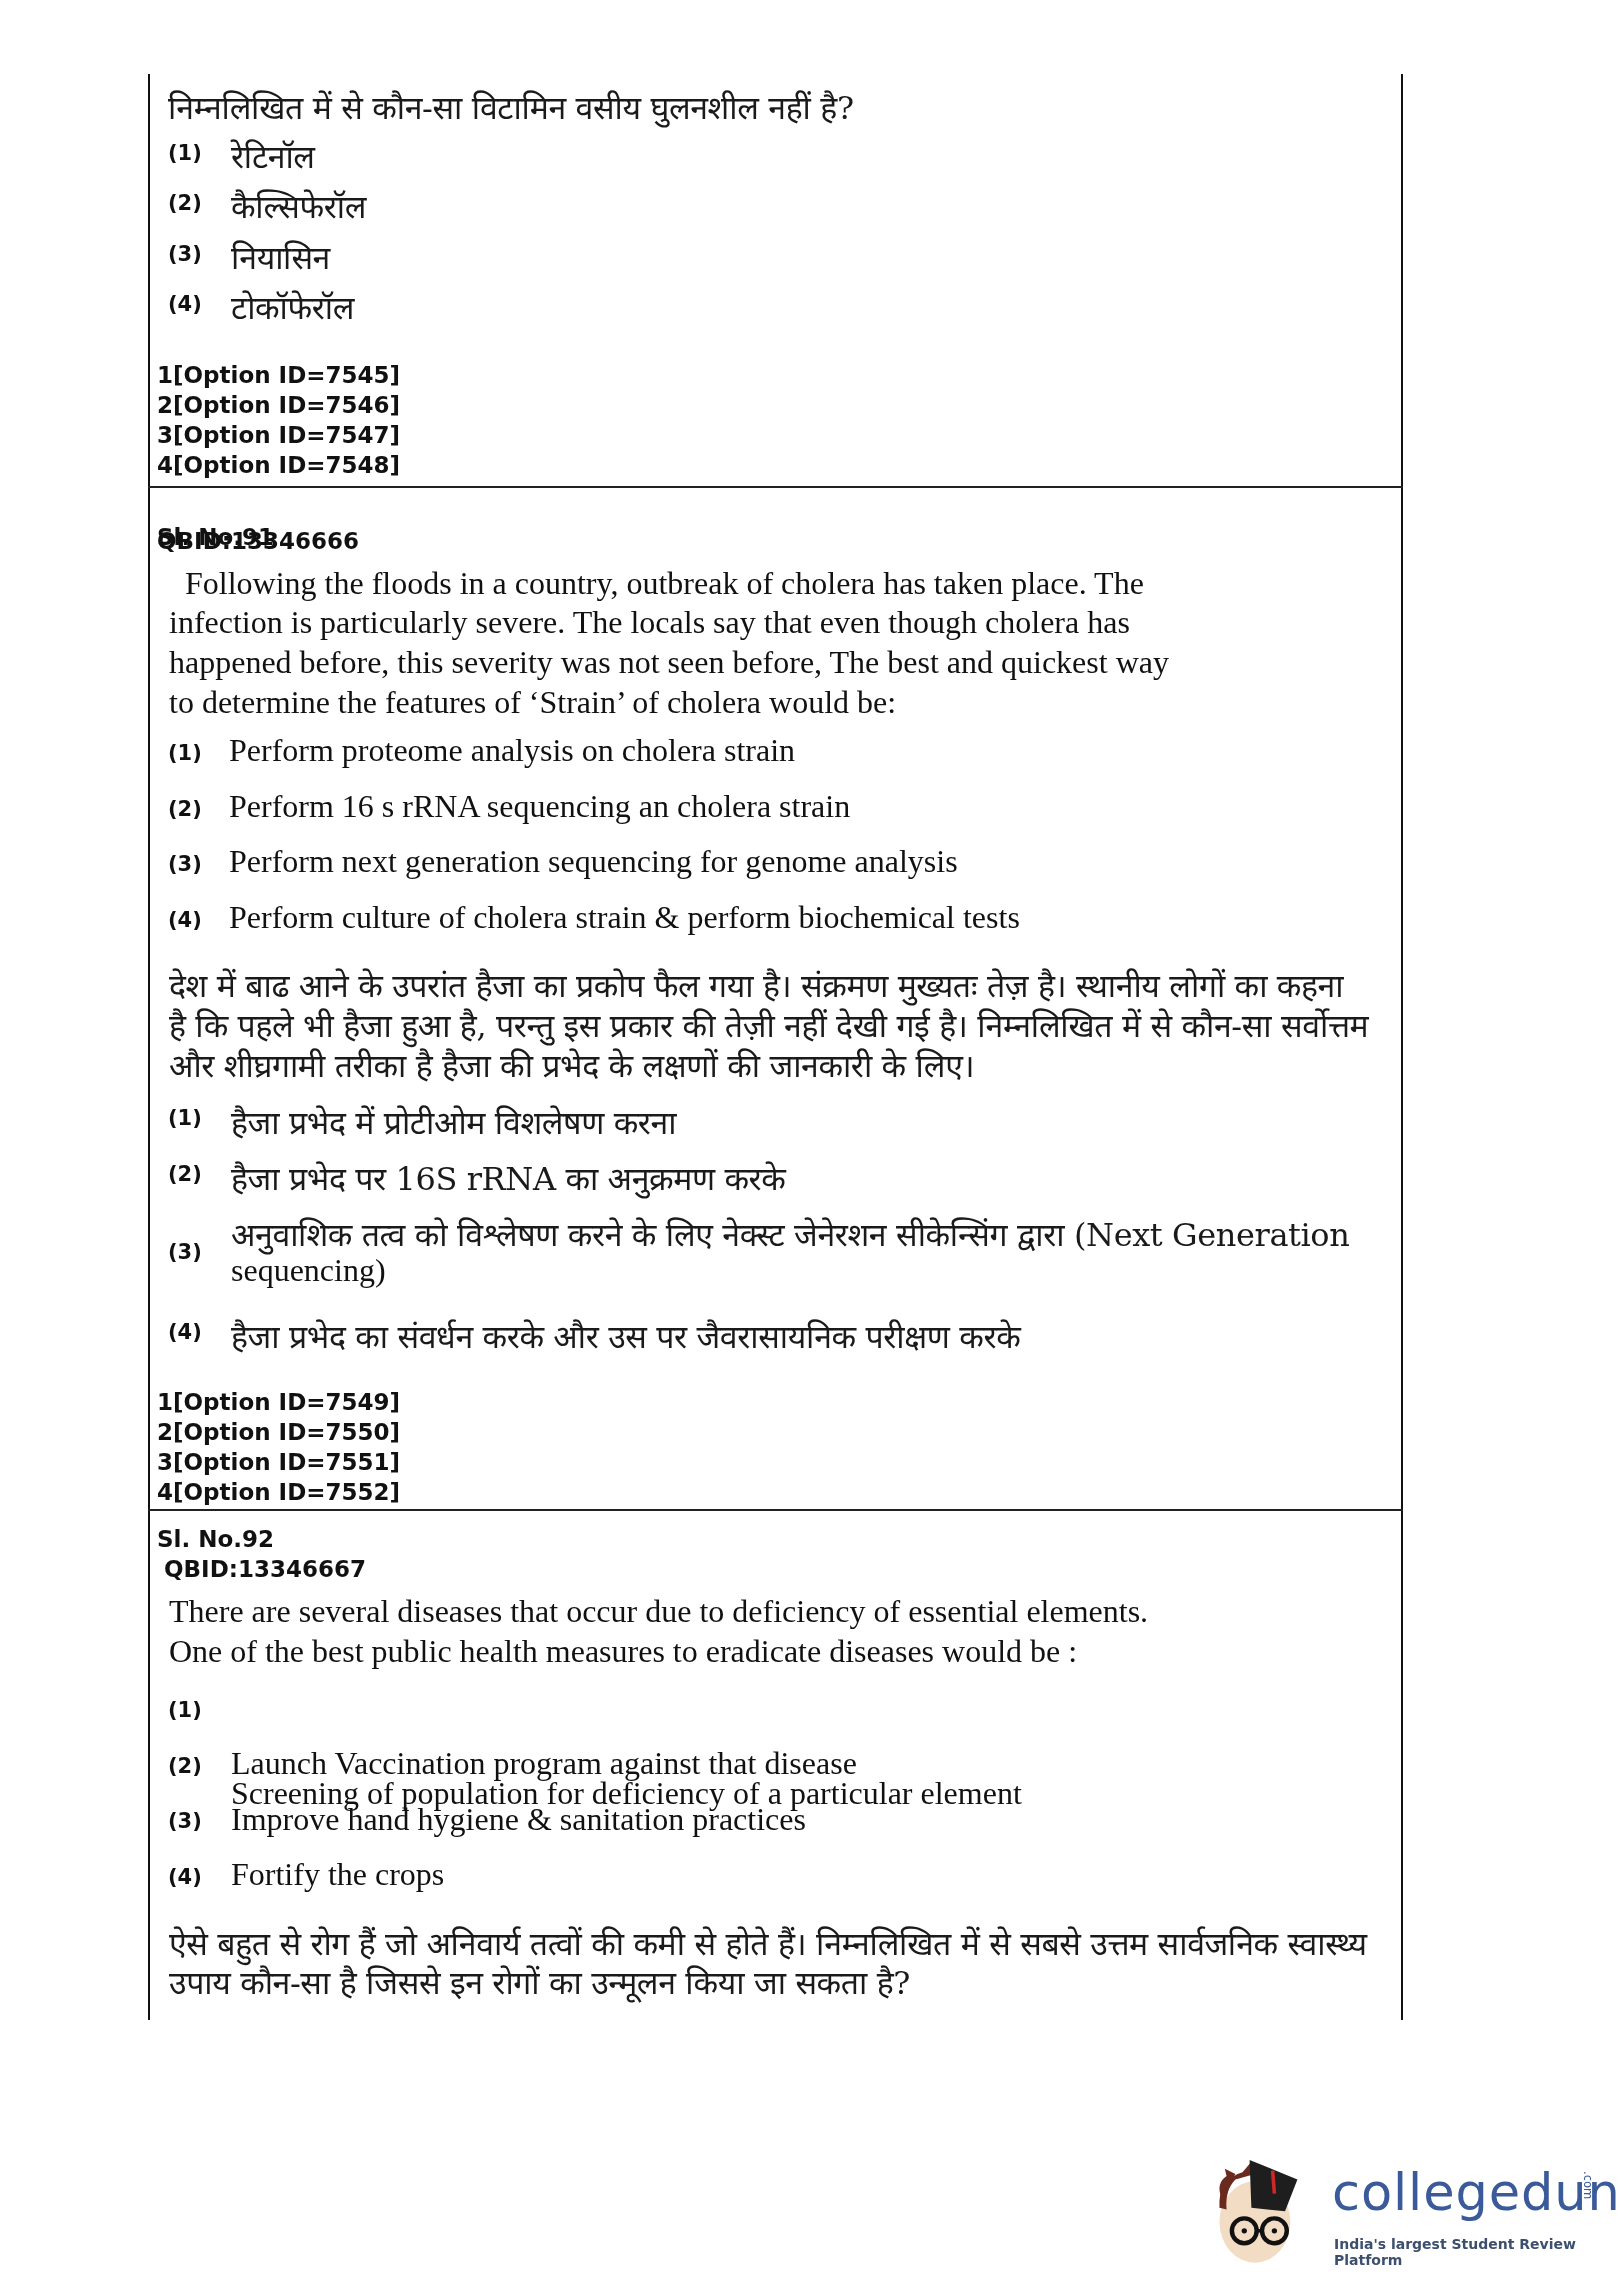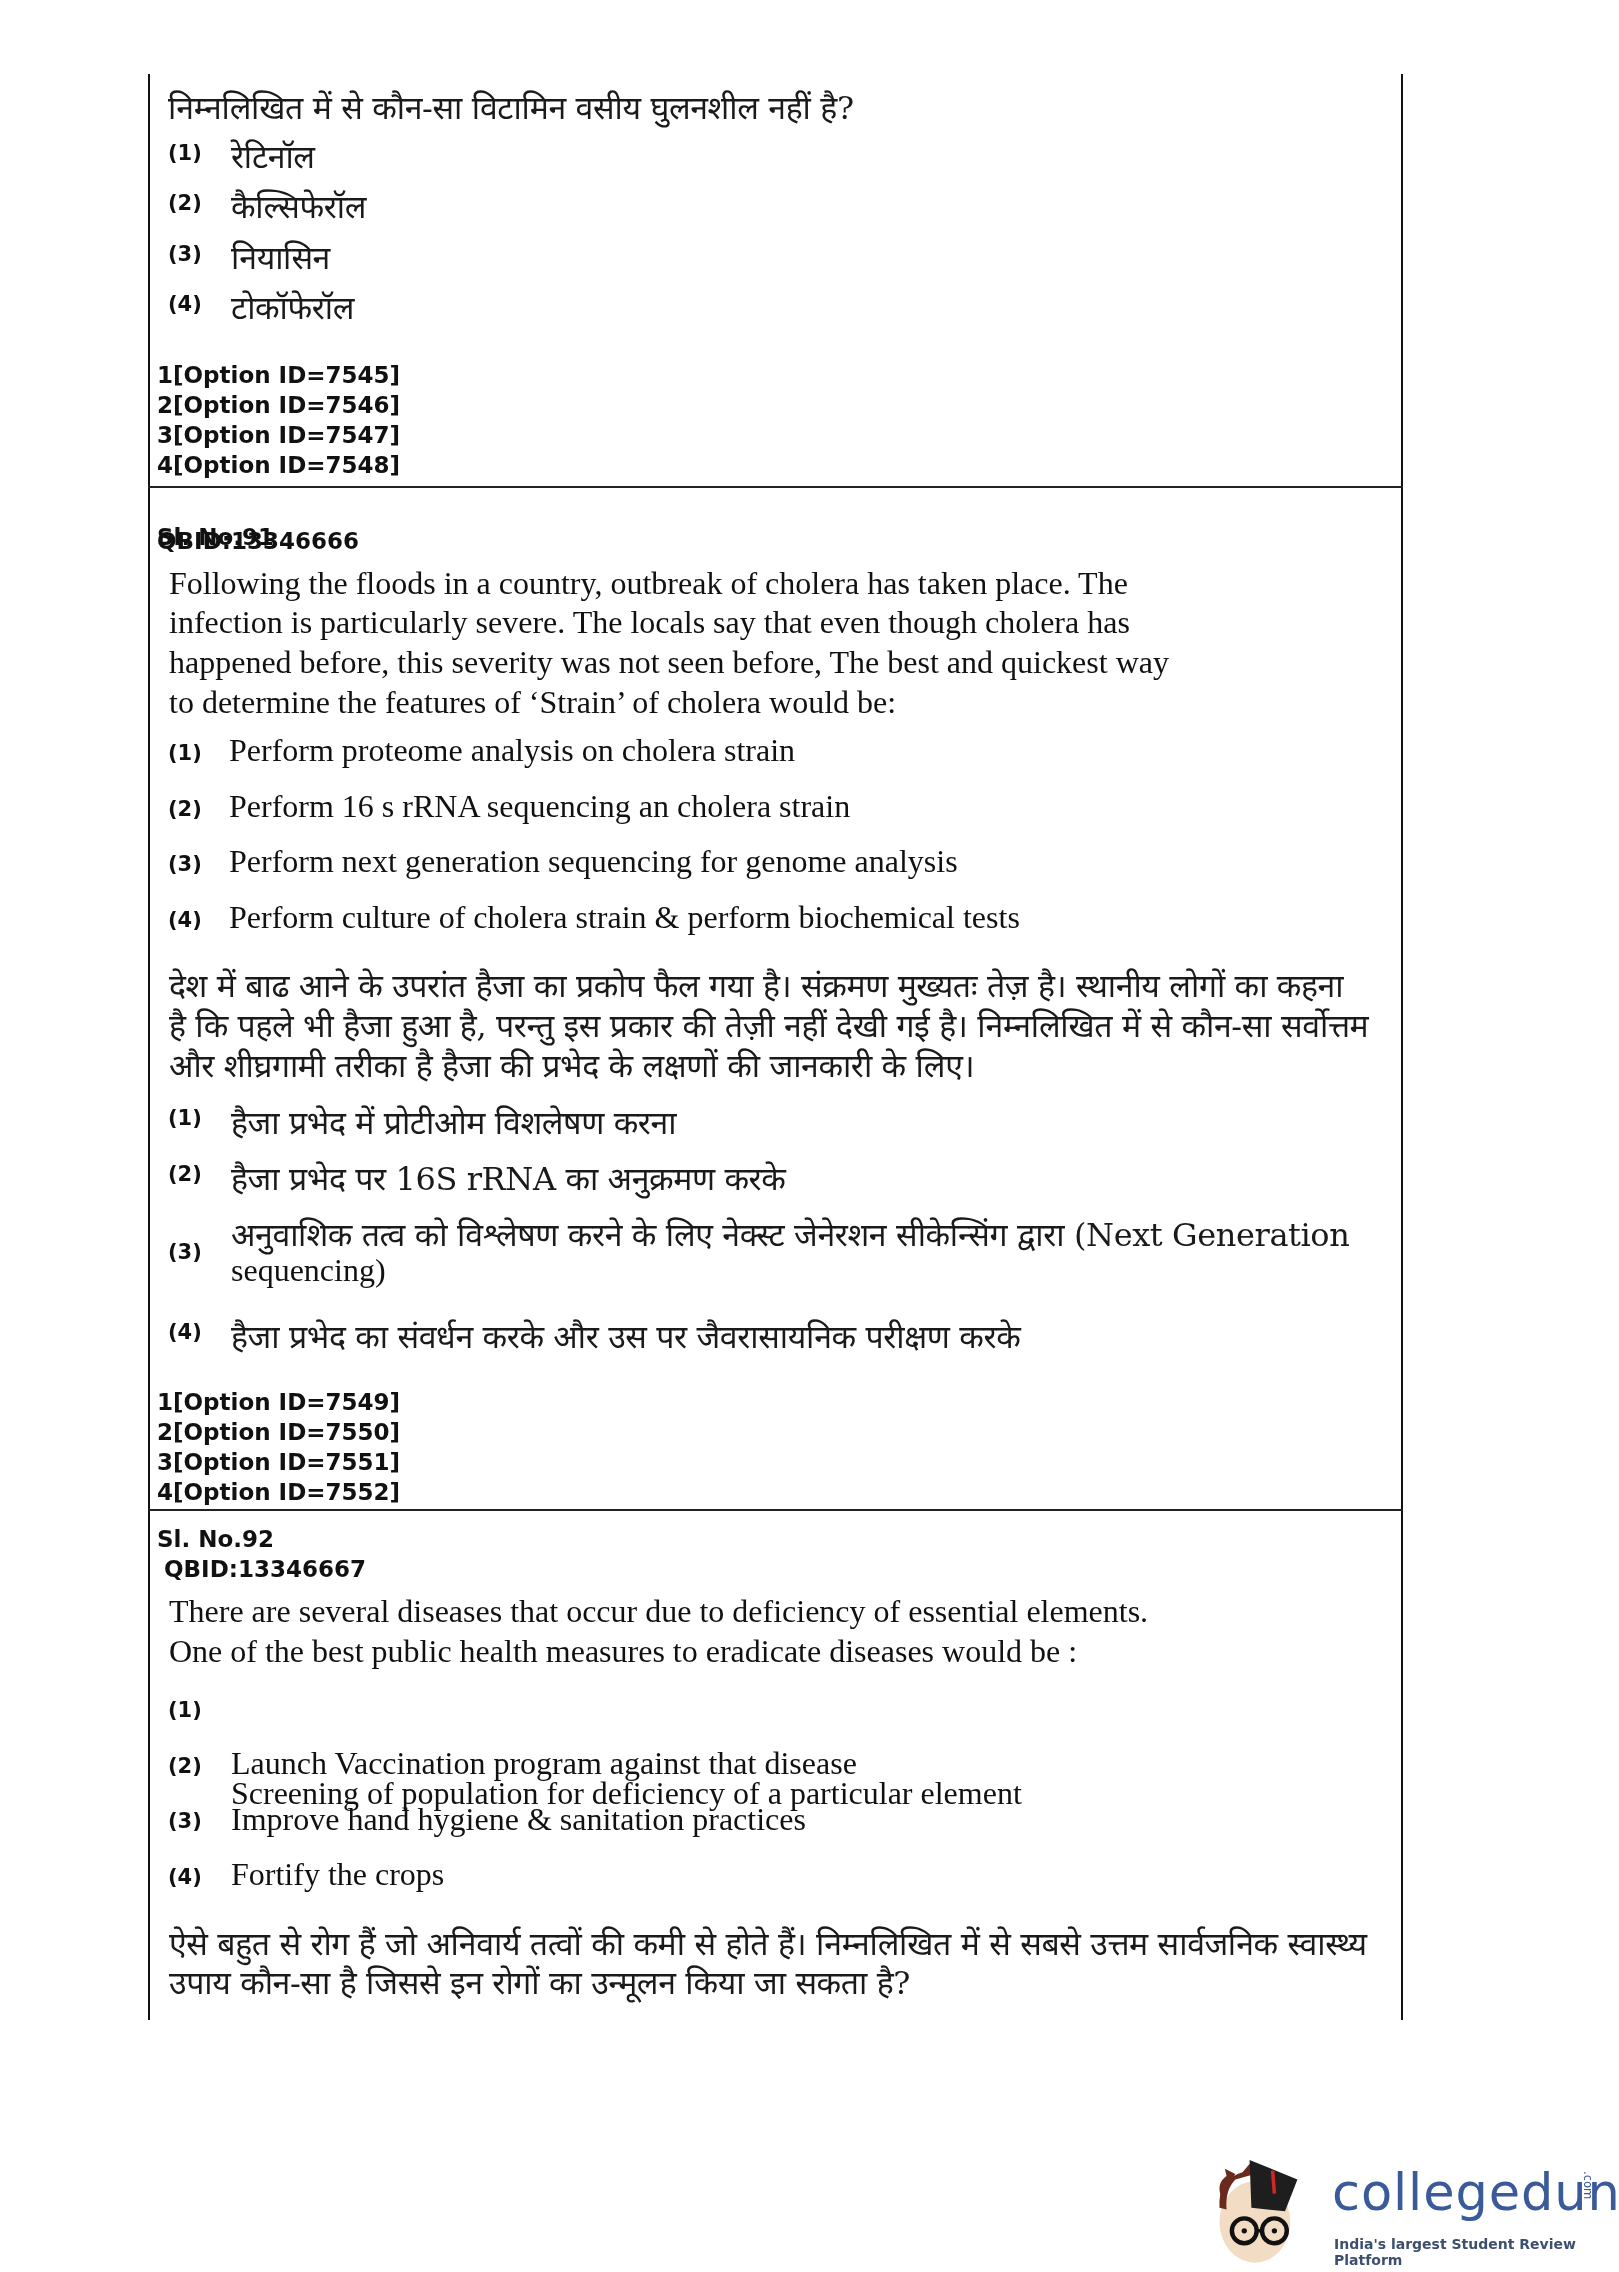--- a/index.html
+++ b/index.html
@@ -39,21 +39,21 @@
 <div class="t hi" style="left:231px; top:285px;">टोकॉफेरॉल</div>
 
 <div class="t meta" style="left:157px; top:362px;">1[Option ID=7545]</div>
 <div class="t meta" style="left:157px; top:392px;">2[Option ID=7546]</div>
 <div class="t meta" style="left:157px; top:422px;">3[Option ID=7547]</div>
 <div class="t meta" style="left:157px; top:452px;">4[Option ID=7548]</div>
 
 <div class="t meta" style="left:157px; top:524px;">Sl. No.91</div>
 <div class="t meta" style="left:157px; top:528px;">QBID:13346666</div>
 
-<div class="t en" style="left:169px; top:565px;">Following the floods in a country, outbreak of cholera has taken place. The</div>
+<div class="t en" style="left:185px; top:565px;">Following the floods in a country, outbreak of cholera has taken place. The</div>
 <div class="t en" style="left:169px; top:604px;">infection is particularly severe. The locals say that even though cholera has</div>
 <div class="t en" style="left:169px; top:644px;">happened before, this severity was not seen before, The best and quickest way</div>
 <div class="t en" style="left:169px; top:684px;">to determine the features of  ‘Strain’ of cholera would be:</div>
 
 <div class="t num" style="left:168px; top:741px;">(1)</div>
 <div class="t en" style="left:229px; top:732px;">Perform proteome analysis on cholera strain</div>
 <div class="t num" style="left:168px; top:797px;">(2)</div>
 <div class="t en" style="left:229px; top:788px;">Perform 16 s rRNA sequencing an cholera strain</div>
 <div class="t num" style="left:168px; top:852px;">(3)</div>
 <div class="t en" style="left:229px; top:843px;">Perform next generation sequencing for genome analysis</div>

